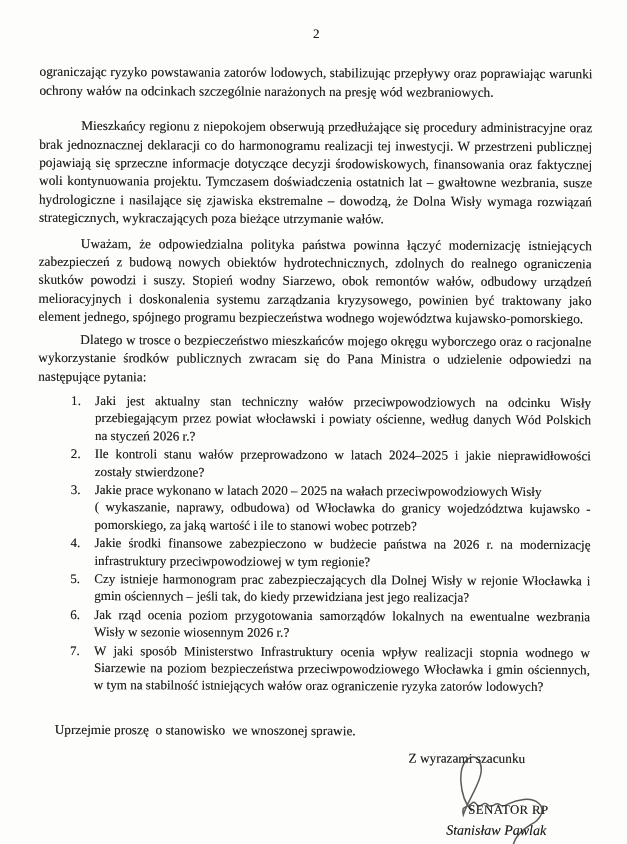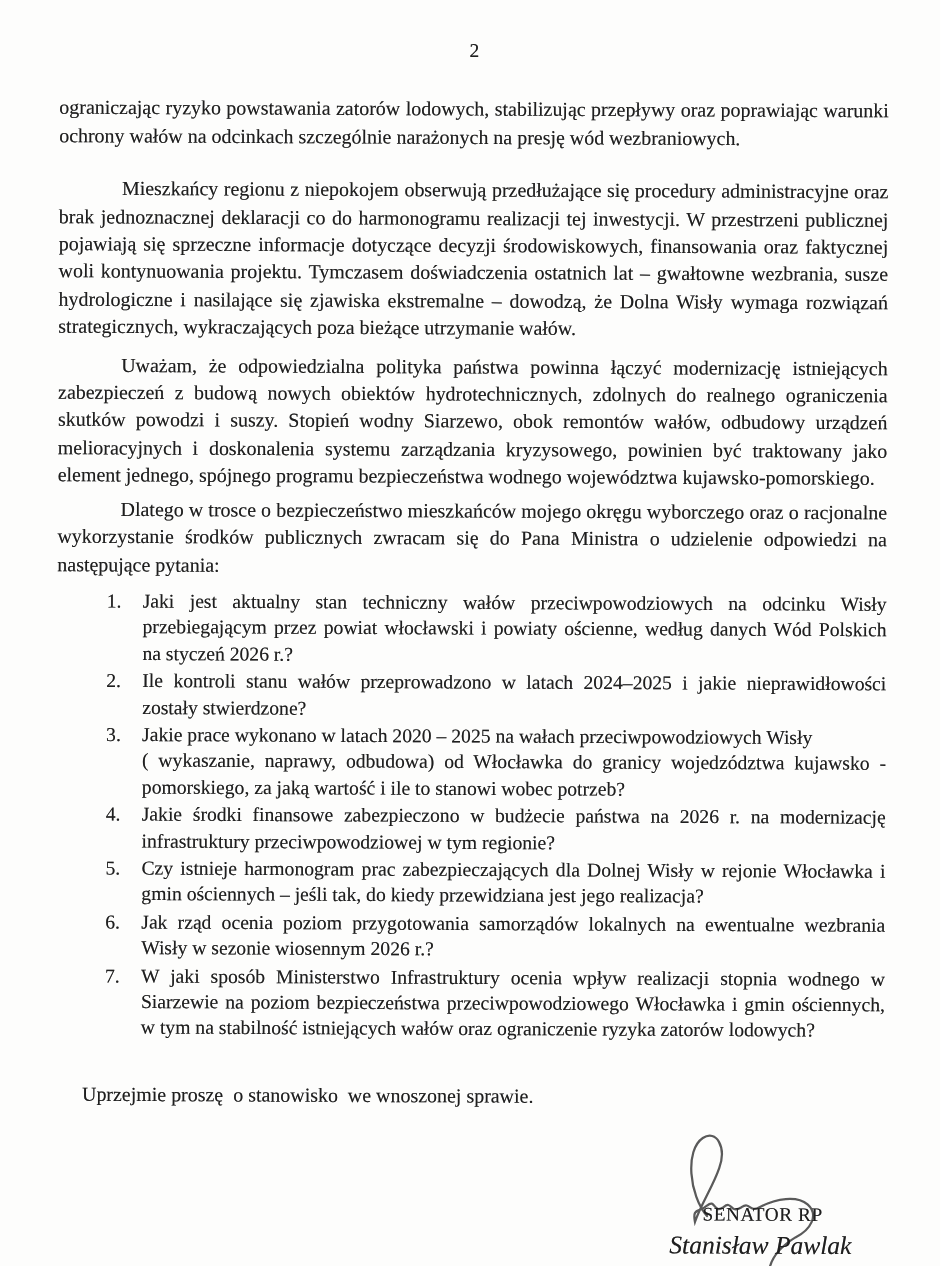--- a/index.html
+++ b/index.html
@@ -26,21 +26,21 @@
   .p4 { margin-top:4px;  }
   .questions { list-style:none; margin:6px 0 0 0; padding:0 0 0 33px; font-size:13.1px; }
   .q { display:flex; line-height:17.4px; margin:0 0 1px 0; }
   .q-num { flex:0 0 24px; }
   .q-text { flex:1; text-align:justify; white-space:pre-wrap; }
   .closing { margin:27px 0 0 18px; white-space:pre-wrap; }
   .sign-area { position:relative; height:106px; margin-top:9px; }
   .valediction { position:absolute; left:372px; top:0; }
   .sig-svg { position:absolute; left:403px; top:3px; }
   .sig-title { position:absolute; left:432px; top:51px; font-size:12.8px; letter-spacing:0.4px; }
-  .sig-name  { position:absolute; left:410px; top:72px; font-style:italic; font-size:17px; }
+  .sig-name  { position:absolute; left:410px; top:72px; font-style:italic; font-size:14px; }
 </style>
 </head>
 <body>
 
 <div class="page">
   <div class="content">
 
     <div class="page-number">2</div>
 
     <p class="para p1">ograniczając ryzyko powstawania zatorów lodowych, stabilizując przepływy oraz poprawiając warunki ochrony wałów na odcinkach szczególnie narażonych na presję wód wezbraniowych.</p>
@@ -76,20 +76,21 @@
       </li>
       <li class="q">
         <span class="q-num">7.</span>
         <span class="q-text">W jaki sposób Ministerstwo Infrastruktury ocenia wpływ realizacji stopnia wodnego w Siarzewie na poziom bezpieczeństwa przeciwpowodziowego Włocławka i gmin ościennych, w tym na stabilność istniejących wałów oraz ograniczenie ryzyka zatorów lodowych?</span>
       </li>
     </ol>
 
     <p class="closing">Uprzejmie proszę  o stanowisko  we wnoszonej sprawie.</p>
 
     <div class="sign-area">
+      <div class="valediction">Z wyrazami szacunku</div>
       <svg class="sig-svg" width="120" height="102" viewBox="0 0 120 102" fill="none">
         <path d="M 32 58
                  C 20 44, 17 14, 29 6
                  C 38 0, 45 12, 40 26
                  C 36 38, 28 50, 24 62
                  C 22 52, 27 56, 32 51
                  C 38 46, 36 57, 43 52
                  C 49 47, 47 57, 55 52
                  C 61 48, 60 56, 67 52
                  C 78 46, 92 44, 99 50

